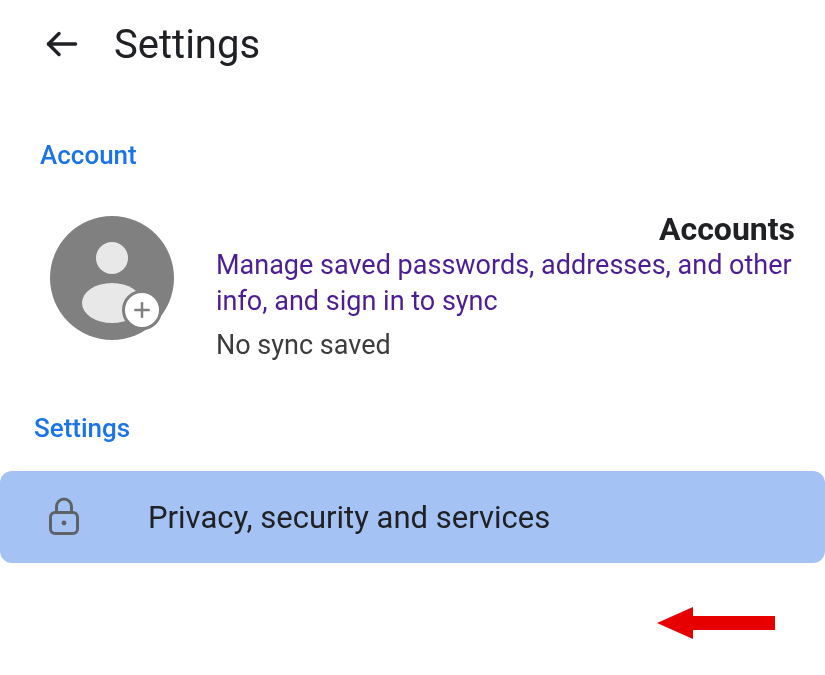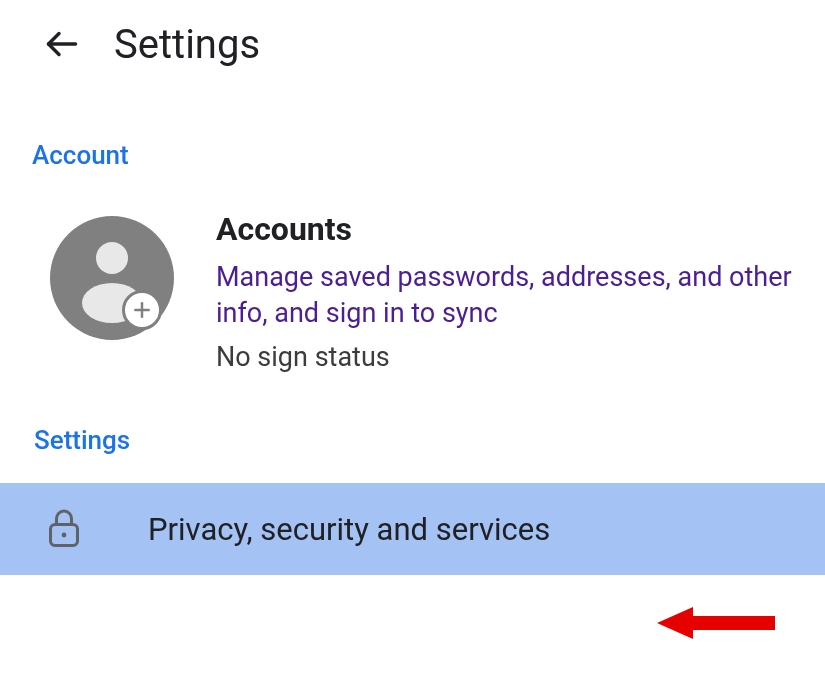--- a/index.html
+++ b/index.html
@@ -19,21 +19,21 @@
       background:none; border:none; cursor:pointer;
       width:48px; height:48px;
       display:flex; align-items:center; justify-content:center;
       margin-right:28px;
     }
     .page-title {
       font-size:40px; font-weight:400; color:#202124;
     }
     .section-header {
       font-size:26px; font-weight:500; color:#1a73e8;
-      padding:58px 34px 22px 32px;
+      padding:58px 34px 22px 40px;
     }
     .section-header.settings {
       padding:52px 34px 28px 34px;
     }
     .account-row {
       display:flex; align-items:flex-start;
       padding:18px 30px 0 50px;
       cursor:pointer;
     }
     .avatar {
@@ -46,31 +46,31 @@
       display:flex; align-items:center; justify-content:center;
       flex-direction:column;
     }
     .avatar-plus {
       position:absolute; bottom:10px; right:12px;
       width:40px; height:40px; border-radius:50%;
       background:#fff; border:3px solid #808080;
       display:flex; align-items:center; justify-content:center;
     }
     .account-text { padding-top:0; }
-    .account-title { font-size:32px; font-weight:700; color:#202124; margin-bottom:12px; }
+    .account-title { font-size:32px; font-weight:700; color:#202124; margin-bottom:0;text-align:right; }
     .account-desc  { font-size:27px; font-weight:400; color:#4c1d95; line-height:1.32; }
     .account-sync  { font-size:27px; font-weight:400; color:#3c3c3c; margin-top:10px; }
 
     .menu-item {
       display:flex; align-items:center;
       padding:0 30px;
       height:92px;
       cursor:pointer;
     }
-    .menu-item.highlight { background:#a4c2f4; }
+    .menu-item.highlight { background:#a4c2f4;border-radius:12px; }
     .menu-icon {
       width:60px; display:flex; justify-content:flex-start; margin-left:16px; margin-right:42px;
     }
     .menu-label { font-size:31px; font-weight:400; color:#202124; }
 
     .arrow-annotation {
       position:absolute; right:48px; bottom:30px;
     }
   </style>
 </head>
@@ -99,21 +99,21 @@
     <div class="avatar-plus">
       <svg width="20" height="20" viewBox="0 0 24 24" fill="none" stroke="#808080" stroke-width="3" stroke-linecap="round">
         <line x1="12" y1="4" x2="12" y2="20"></line>
         <line x1="4" y1="12" x2="20" y2="12"></line>
       </svg>
     </div>
   </div>
   <div class="account-text">
     <div class="account-title">Accounts</div>
     <div class="account-desc">Manage saved passwords, addresses, and other info, and sign in to sync</div>
-    <div class="account-sync">No sign status</div>
+    <div class="account-sync">No sync saved</div>
   </div>
 </div>
 
 <div class="section-header settings">Settings</div>
 
 <div class="menu-item highlight">
   <div class="menu-icon">
     <svg width="36" height="44" viewBox="0 0 24 28" fill="none" stroke="#5f6368" stroke-width="2" stroke-linecap="round" stroke-linejoin="round">
       <rect x="3" y="11" width="18" height="14" rx="3"></rect>
       <path d="M7 11 V7 a5 5 0 0 1 10 0 V11"></path>

